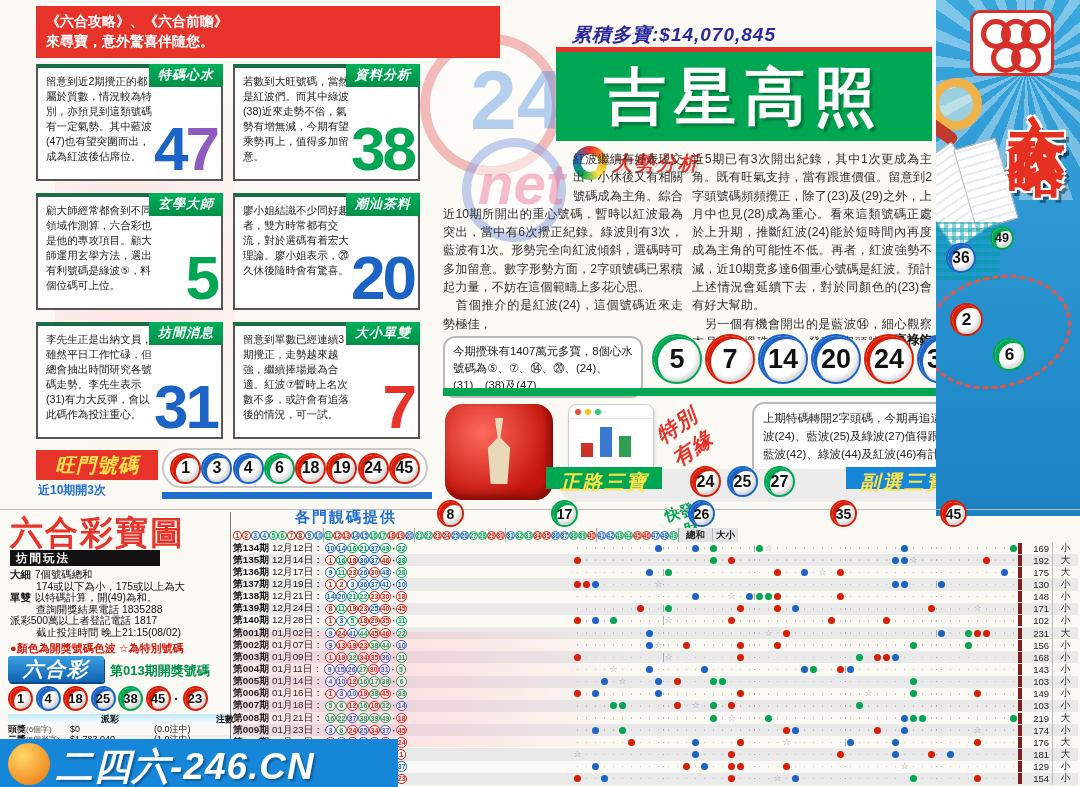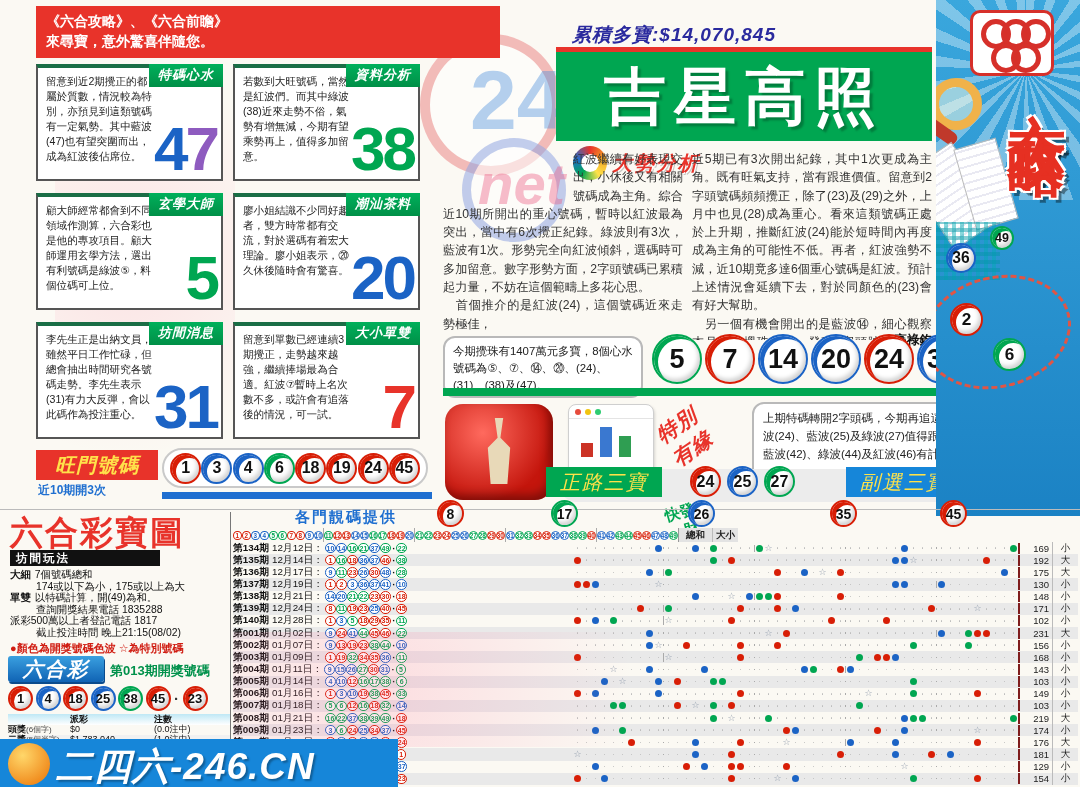--- a/index.html
+++ b/index.html
@@ -79,22 +79,22 @@
   .chartwin .bars{display:flex;align-items:flex-end;gap:7px;height:42px;padding:0 0 4px 12px;}
   .chartwin .bars i{display:block;width:12px;}
   .fate-title{position:absolute;left:660px;top:410px;width:88px;text-align:right;}
   .fate-title .t1{font-size:21px;font-weight:900;font-style:italic;color:#e8332a;letter-spacing:1px;}
   .fate-title .t2{font-size:15px;font-weight:bold;color:#00a651;margin-top:2px;}
   .fate-box{position:absolute;left:752px;top:402px;width:328px;height:80px;border:2px solid #b9b9b9;border-radius:12px;
         background:#fff;font-size:11.5px;line-height:1.55;padding:6px 9px;color:#222;}
 
   
   .treasure-pill{position:absolute;left:560px;top:469px;width:520px;height:33px;background:#ececec;border-radius:17px;}
-  .tre-label{position:absolute;top:467px;height:30px;line-height:31px;text-align:center;color:#ffe24a;
-        font-weight:400;font-style:italic;font-size:20px;letter-spacing:2px;padding:0 14px;}
+  .tre-label{position:absolute;top:467px;height:22px;line-height:31px;text-align:center;color:#ffe24a;
+        font-weight:700;font-style:italic;font-size:20px;letter-spacing:2px;padding:0 14px;}
   #tre-main-label{left:546px;background:#00a651;}
   #tre-alt-label{left:846px;background:#1686d9;}
   #tre-main-balls{position:absolute;left:690px;top:466px;display:flex;gap:6px;}
   #tre-alt-balls{position:absolute;left:986px;top:466px;display:flex;gap:2px;}
 
   
   .side{position:absolute;left:936px;top:0;width:144px;height:516px;
         background:linear-gradient(180deg,#3aa7dd,#1b82c4);overflow:hidden;}
   .side .rays{position:absolute;left:-40px;top:-60px;width:260px;height:260px;
         background:repeating-conic-gradient(rgba(255,255,255,.35) 0 7deg,rgba(255,255,255,0) 7deg 16deg);}
@@ -133,21 +133,21 @@
   #playbook .pl-row.indent{padding-left:26px;}
   .legend{position:absolute;left:10px;top:641px;font-size:11px;font-weight:bold;color:#d01d12;}
   .brand-box{position:absolute;left:8px;top:656px;width:96px;height:26px;background:linear-gradient(180deg,#3aa0e0,#1063b4);
         color:#fff;font-weight:900;font-style:italic;font-size:20px;text-align:center;line-height:26px;letter-spacing:2px;
         border-radius:3px;box-shadow:1px 2px 0 #0b4b8c;}
   .result-title{position:absolute;left:110px;top:662px;font-size:13px;font-weight:900;color:#00914b;}
   #result-balls{position:absolute;left:8px;top:686px;display:flex;align-items:center;gap:2.5px;}
   .result-dot{font-weight:900;font-size:15px;margin:0 1px;color:#333;}
   #prize{position:absolute;left:8px;top:714px;width:222px;font-size:9px;color:#111;}
   .prize-head{display:grid;grid-template-columns:62px 84px 76px;background:linear-gradient(180deg,#bfe8f5,#ffffff);
-        font-weight:bold;height:11px;line-height:11px;}
+        font-weight:bold;height:11px;line-height:11px;gap:31px;}
   .prize-row{display:grid;grid-template-columns:62px 84px 76px;height:9.6px;line-height:9.6px;}
   .prize-row:nth-child(even){background:#f1f1f1;}
   .prize-name{font-weight:900;white-space:nowrap;}
   .prize-unit{font-weight:normal;font-size:8px;color:#444;}
 
   
   #rtable{position:absolute;left:233px;top:500px;width:847px;height:287px;}
   .vline{position:absolute;left:230px;top:512px;width:1px;height:270px;background:#777;}
   .provider{position:absolute;left:62px;top:8px;font-size:15px;font-weight:bold;color:#1f6fd0;letter-spacing:2px;}
   .door-ball{position:absolute;top:0;}
@@ -164,21 +164,21 @@
   .rt-row:nth-child(even){background:#e9e9e9;}
   .rt-rowlabel{width:340px;display:flex;align-items:center;font-size:9.8px;color:#111;white-space:nowrap;}
   .rt-rowlabel .per{font-weight:bold;margin-right:3px;}
   .rt-rowlabel .dt{margin-right:2px;}
   .chip{display:inline-flex;align-items:center;justify-content:center;width:10.5px;height:10.5px;border-radius:50%;
         border:1px solid var(--c);color:var(--c);font-size:7px;font-weight:bold;background:#fff;margin-right:.5px;}
   .chip-h{width:9px;height:9px;font-size:6.3px;}
   .dot{width:7px;height:7px;border-radius:50%;background:var(--c);}
   .tinydot{width:1.5px;height:1.5px;border-radius:50%;background:#bbb;}
   .star{font-size:9px;color:#8a97a8;line-height:9px;}
-  .rt-sum{width:34px;border-left:2px solid #7f1d1d;text-align:right;padding-right:3px;font-size:9.5px;}
+  .rt-sum{width:34px;border-left:4px solid #7f1d1d;text-align:right;padding-right:3px;font-size:9.5px;}
   .rt-size{width:26px;border-left:1px solid #bbb;text-align:center;font-size:9.5px;}
   .pink-haze{position:absolute;left:0;top:132px;width:480px;height:115px;
         background:radial-gradient(circle at 30% 50%,rgba(255,110,150,.20),rgba(255,110,150,0) 75%);pointer-events:none;}
 
   
   .wm-strip{position:absolute;left:0;top:739px;width:398px;height:48px;background:#1686d9;}
   .wm-logo{position:absolute;left:8px;top:743px;width:42px;height:42px;border-radius:50%;
         background:radial-gradient(circle at 35% 30%,#ffd76a,#f08c1e 75%);}
   .wm-text{position:absolute;left:56px;top:742px;font-size:37px;font-weight:900;font-style:italic;color:#fff;
         text-shadow:2px 2px 2px rgba(0,0,0,.3);white-space:nowrap;letter-spacing:1px;z-index:5;}

